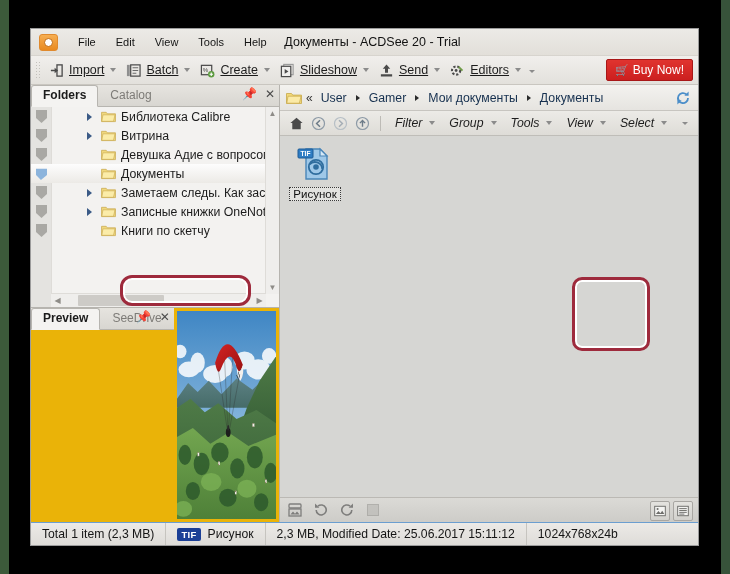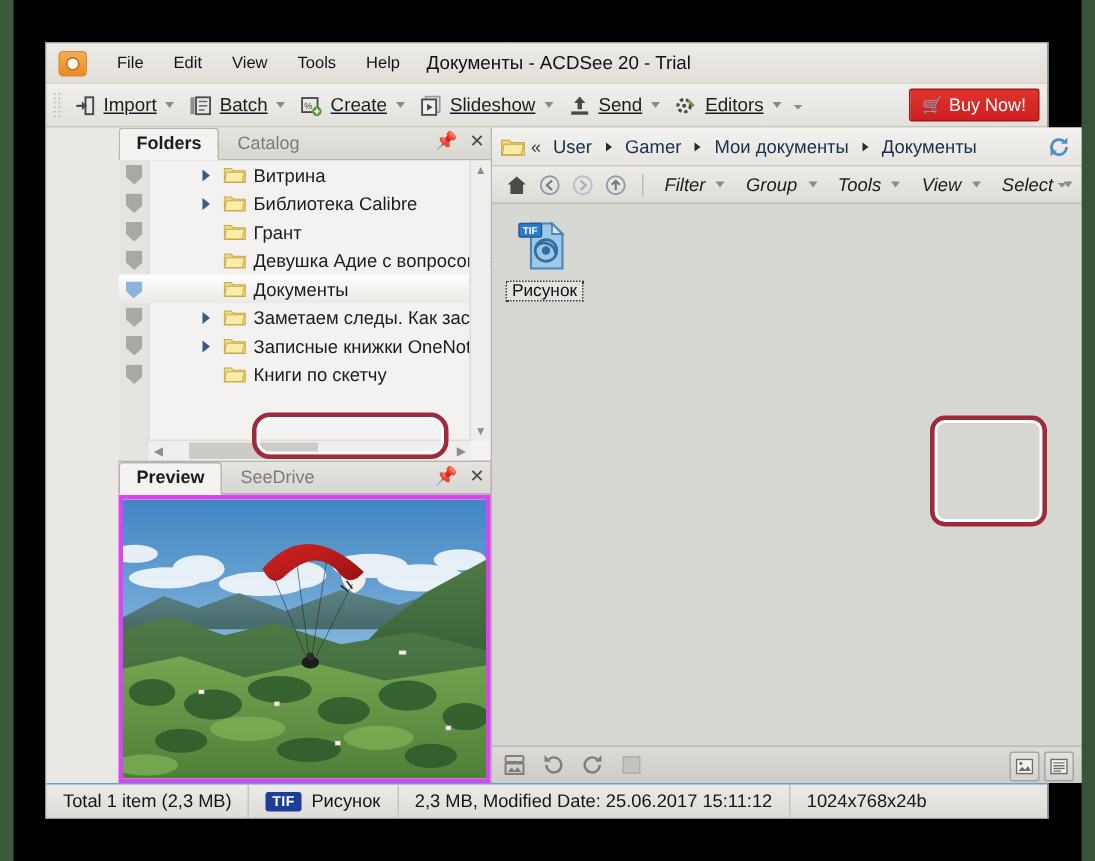--- a/index.html
+++ b/index.html
@@ -60,21 +60,21 @@
   #buy-now{
     position:absolute;right:5px;top:3px;height:20px;display:flex;align-items:center;gap:4px;
     padding:0 8px;background:linear-gradient(#e0342f,#cc1f1f);color:#fff;
     border:1px solid #a81717;border-radius:2px;font-size:12px;cursor:pointer;
   }
   #buy-now .cart{font-size:11px;}
 
   
   #body{flex:1;display:flex;min-height:0;background:#d9d9d6;}
   #left{width:248px;flex:0 0 248px;display:flex;flex-direction:column;min-height:0;
-        border-right:1px solid #b6b4af;background:#e9e8e5;padding-left:48px;}
+        border-right:1px solid #b6b4af;background:#e9e8e5;}
   #right{flex:1;display:flex;flex-direction:column;min-height:0;background:#d7d7d4;}
 
   
   .panel-tabs{
     height:21px;flex:0 0 21px;display:flex;align-items:flex-end;position:relative;
     background:linear-gradient(#e6e4df,#d8d6d1);border-bottom:1px solid #b7b5b0;
   }
   .ptab{height:20px;line-height:19px;padding:0 11px;font-size:12px;color:#7d7b77;cursor:default;
         border:1px solid transparent;border-bottom:none;border-radius:3px 3px 0 0;}
   .ptab.active{background:#f4f3f1;color:#1b1b1b;font-weight:bold;border-color:#b7b5b0;
@@ -98,21 +98,21 @@
   .fold{position:absolute;left:70px;width:15px;height:13px;}
   .tlabel{position:absolute;left:90px;font-size:12.3px;color:#1c1c1c;white-space:nowrap;}
   #tree-hscroll{position:absolute;left:20px;right:13px;bottom:0;height:13px;background:#efeeec;
                 border-top:1px solid #dedcd8;display:flex;align-items:center;}
   #tree-hthumb{position:absolute;left:27px;width:86px;top:1px;bottom:1px;background:#cdcbc7;border-radius:1px;}
   .sb-arrow{font-size:8px;color:#8e8c88;width:13px;text-align:center;}
   #tree-vscroll{position:absolute;right:0;top:0;bottom:13px;width:13px;background:#efeeec;border-left:1px solid #dedcd8;}
   .vsb-a{position:absolute;left:0;right:0;height:13px;text-align:center;font-size:8px;color:#8e8c88;line-height:13px;}
 
   
-  #preview{flex:0 0 214px;display:flex;flex-direction:column;border-top:1px solid #b6b4af;background:#d946ef;}
+  #preview{flex:0 0 214px;display:flex;border-top:1px solid #b6b4af;background:#eab308;}
   #preview-img{flex:1;margin:3px;position:relative;overflow:hidden;background:#cfd6da;}
 
   
   #crumbbar{height:25px;flex:0 0 25px;display:flex;align-items:center;padding:0 6px;
             background:linear-gradient(#f3f2ef,#e6e4e0);border-bottom:1px solid #c7c5c0;position:relative;}
   .crumb{font-size:12.3px;color:#16304f;padding:0 2px;cursor:default;}
   .csep{width:0;height:0;border-top:3.5px solid transparent;border-bottom:3.5px solid transparent;
         border-left:4.5px solid #2a2a2a;margin:0 7px;}
   .cchev{font-size:12px;color:#333;margin:0 6px 0 4px;}
   #refresh-btn{position:absolute;right:6px;top:3px;width:19px;height:19px;display:flex;align-items:center;justify-content:center;cursor:pointer;}
@@ -267,38 +267,30 @@
         <div id="tree">
           <div id="tree-gutter"></div>
           <div id="tree-rows">
               <div class="trow">
                 <div class="shield"></div>
                 <div class="arrow"></div>
                 <svg class="fold" viewBox="0 0 16 14">
                   <path d="M0.5 2.5h5l1.3 1.6h8.7v8.4H0.5z" fill="#f0d87d" stroke="#c9aa50" stroke-width="0.8"></path>
                   <path d="M2 5.2h13l-1.6 7H0.8z" fill="#fbeca8" stroke="#c9aa50" stroke-width="0.7"></path>
                 </svg>
+                <div class="tlabel">Библиотека Calibre</div>
+              </div>
+              <div class="trow">
+                <div class="shield"></div>
+                <div class="arrow"></div>
+                <svg class="fold" viewBox="0 0 16 14">
+                  <path d="M0.5 2.5h5l1.3 1.6h8.7v8.4H0.5z" fill="#f0d87d" stroke="#c9aa50" stroke-width="0.8"></path>
+                  <path d="M2 5.2h13l-1.6 7H0.8z" fill="#fbeca8" stroke="#c9aa50" stroke-width="0.7"></path>
+                </svg>
                 <div class="tlabel">Витрина</div>
-              </div>
-              <div class="trow">
-                <div class="shield"></div>
-                <div class="arrow"></div>
-                <svg class="fold" viewBox="0 0 16 14">
-                  <path d="M0.5 2.5h5l1.3 1.6h8.7v8.4H0.5z" fill="#f0d87d" stroke="#c9aa50" stroke-width="0.8"></path>
-                  <path d="M2 5.2h13l-1.6 7H0.8z" fill="#fbeca8" stroke="#c9aa50" stroke-width="0.7"></path>
-                </svg>
-                <div class="tlabel">Библиотека Calibre</div>
-              </div>
-              <div class="trow">
-                <div class="shield"></div>
-                <svg class="fold" viewBox="0 0 16 14">
-                  <path d="M0.5 2.5h5l1.3 1.6h8.7v8.4H0.5z" fill="#f0d87d" stroke="#c9aa50" stroke-width="0.8"></path>
-                  <path d="M2 5.2h13l-1.6 7H0.8z" fill="#fbeca8" stroke="#c9aa50" stroke-width="0.7"></path>
-                </svg>
-                <div class="tlabel">Грант</div>
               </div>
               <div class="trow">
                 <div class="shield"></div>
                 <svg class="fold" viewBox="0 0 16 14">
                   <path d="M0.5 2.5h5l1.3 1.6h8.7v8.4H0.5z" fill="#f0d87d" stroke="#c9aa50" stroke-width="0.8"></path>
                   <path d="M2 5.2h13l-1.6 7H0.8z" fill="#fbeca8" stroke="#c9aa50" stroke-width="0.7"></path>
                 </svg>
                 <div class="tlabel">Девушка Адие с вопросом о</div>
               </div>
               <div class="trow sel">

